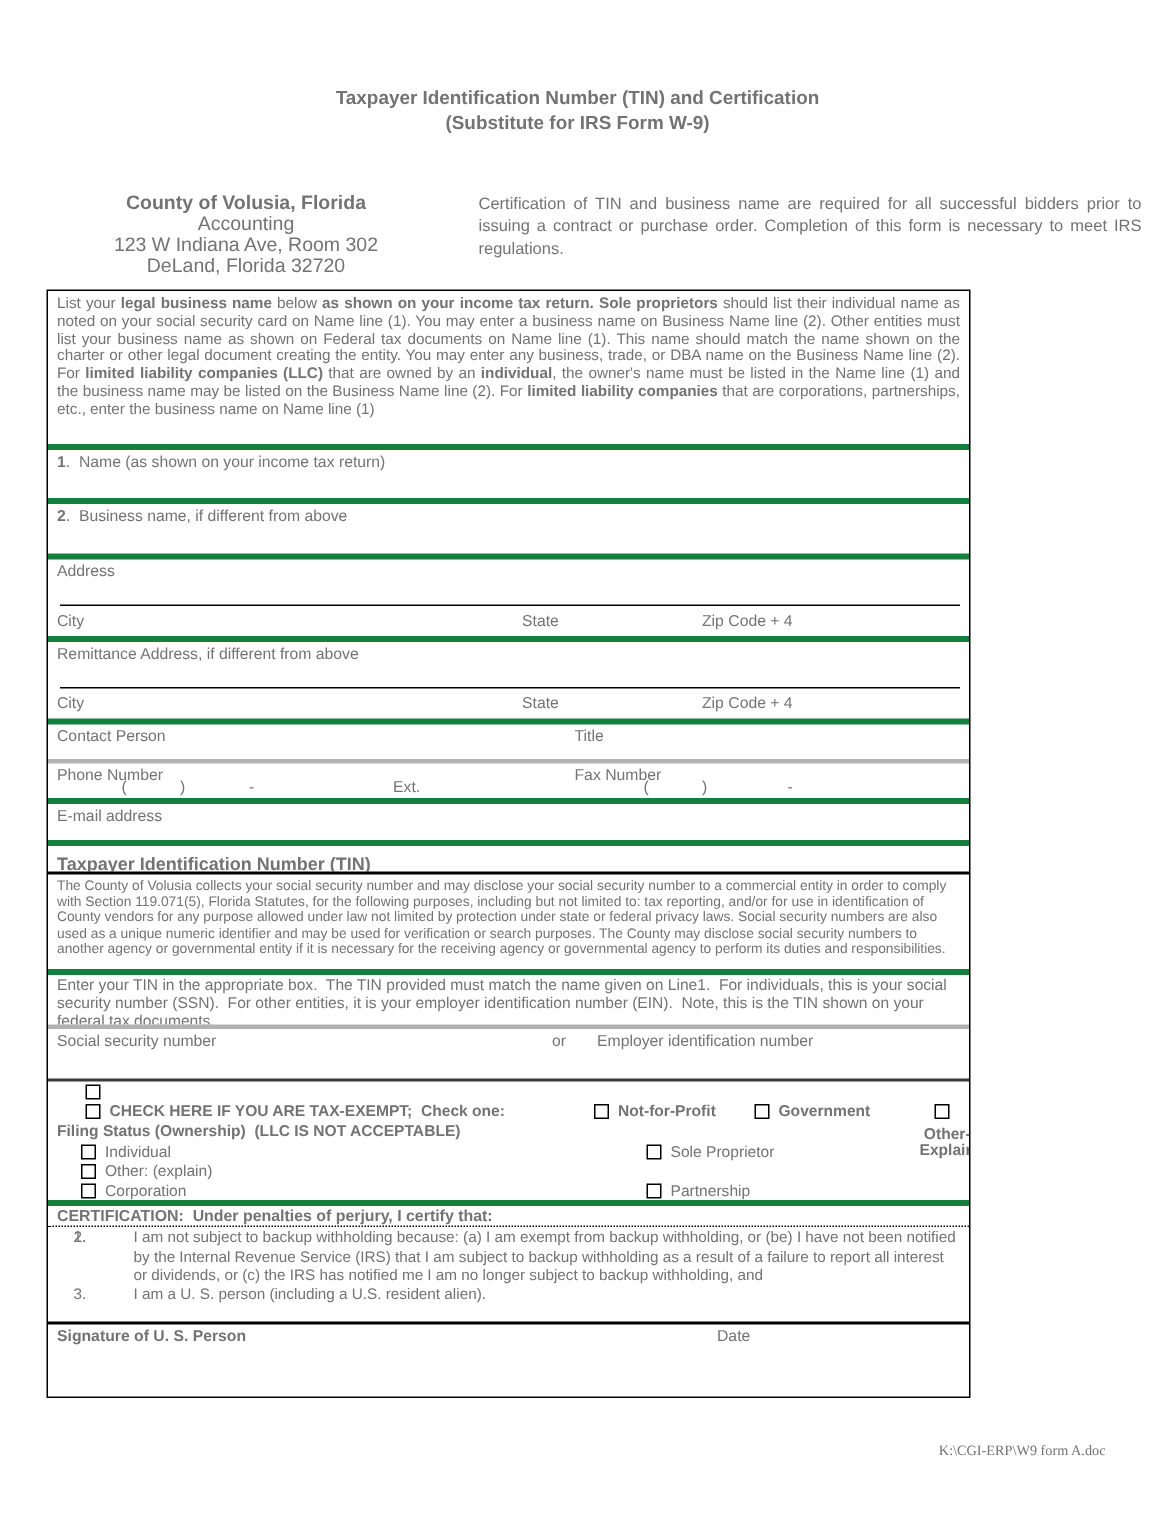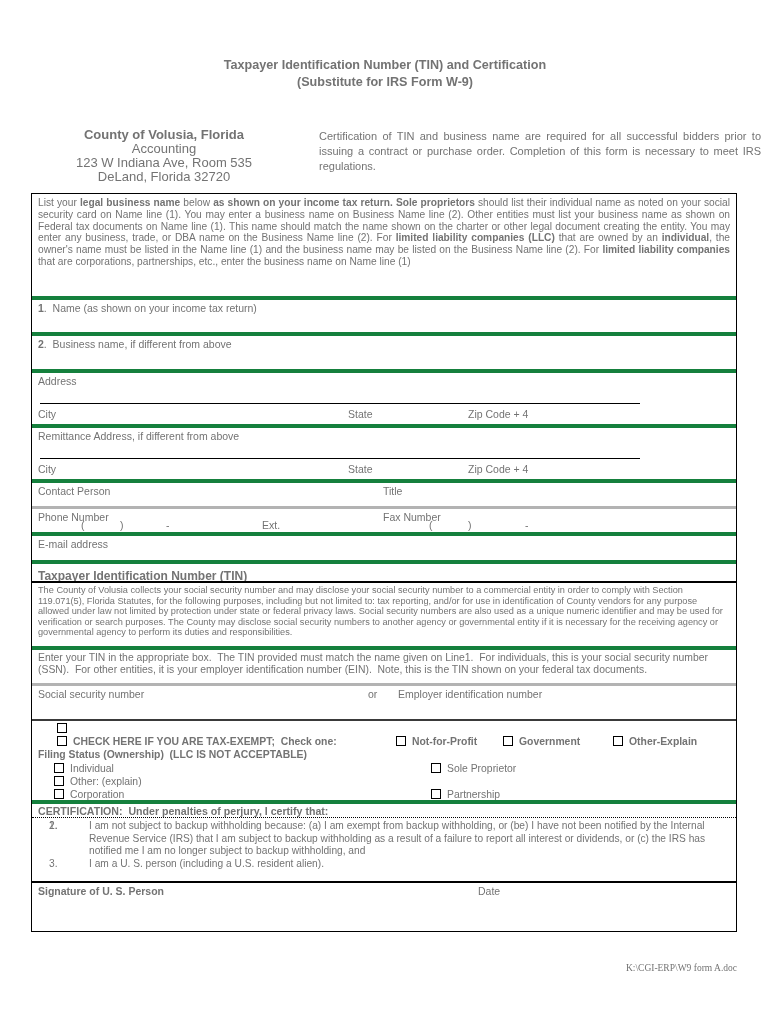--- a/index.html
+++ b/index.html
@@ -12,21 +12,21 @@
   
   .title{position:absolute;top:57px;left:0;width:100%;text-align:center;
          font-weight:bold;font-size:12.6px;line-height:17px;}
   .agency{position:absolute;top:128px;left:64px;width:200px;text-align:center;
           font-size:13px;line-height:14px;}
   .agency .nm{font-weight:bold;}
   .notice{position:absolute;top:129px;left:295px;width:442px;font-weight:normal;
           font-size:11px;line-height:15.2px;text-align:justify;margin-left:24px;}
 
   
-  .ftable{position:absolute;top:193px;left:31px;width:706px;border:1.5px solid #000;
+  .ftable{position:absolute;top:193px;left:31px;width:616px;border:1.5px solid #000;
           box-sizing:border-box;background:#fff;}
   .row{position:relative;box-sizing:border-box;border-top:4px solid #15803d;
        padding:2px 6px;overflow:hidden;font-size:10.5px;}
   .row.first{border-top:none;}
   .row.gray{border-top:3px solid #b3b3b3;}
   .row.dark{border-top:2px solid #3a3a3a;}
   .row.thick{border-top:2px solid #000;}
   .row.dotted{border-top:1px dotted #000;}
 
   .r-intro{height:102px;font-size:10.2px;line-height:11.8px;text-align:justify;padding-top:3px;}
@@ -83,21 +83,21 @@
 <div class="page">
 
   <div class="title">
       <div data-bind="page.title_line1">Taxpayer Identification Number (TIN) and Certification</div>
       <div data-bind="page.title_line2">(Substitute for IRS Form W-9)</div>
     </div>
 
   <div class="agency">
       <div class="nm" data-bind="header.agency.name">County of Volusia, Florida</div>
       <div data-bind="header.agency.dept">Accounting</div>
-      <div data-bind="header.agency.address">123 W Indiana Ave, Room 535</div>
+      <div data-bind="header.agency.address">123 W Indiana Ave, Room 302</div>
       <div data-bind="header.agency.city">DeLand, Florida 32720</div>
     </div>
 
   <div class="notice para" data-bind="header.notice">Certification of TIN and business name are required for all successful bidders prior to issuing a contract or purchase order.  Completion of this form is necessary to meet IRS regulations.</div>
 
   <div class="ftable">
 
     <div class="row first r-intro para"><span>List your </span><span class="b">legal business name</span><span> below </span><span class="b">as shown on your income tax return.  Sole proprietors</span><span> should list their individual name as noted on your social security card on Name line (1).  You may enter a business name on Business Name line (2).  Other entities must list your business name as shown on Federal tax documents on Name line (1).  This name should match the name shown on the charter or other legal document creating the entity.  You may enter any business, trade, or DBA name on the Business Name line (2).  For </span><span class="b">limited liability companies (LLC)</span><span> that are owned by an </span><span class="b">individual</span><span>, the owner's name must be listed in the Name line (1) and the business name may be listed on the Business Name line (2).  For </span><span class="b">limited liability companies</span><span> that are corporations, partnerships, etc., enter the business name on Name line (1)</span></div>
 
     <div class="row r-name"><span class="b" data-bind="fields.name_num">1</span><span data-bind="fields.name_label">.  Name (as shown on your income tax return)</span><div class="writearea"></div></div>

